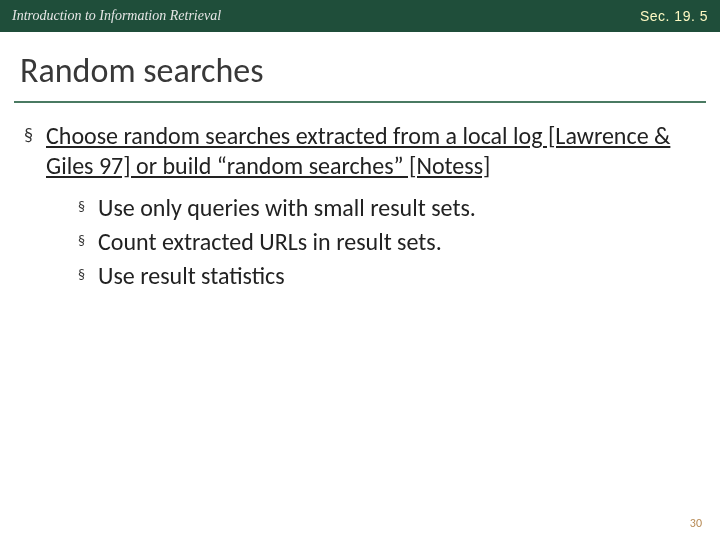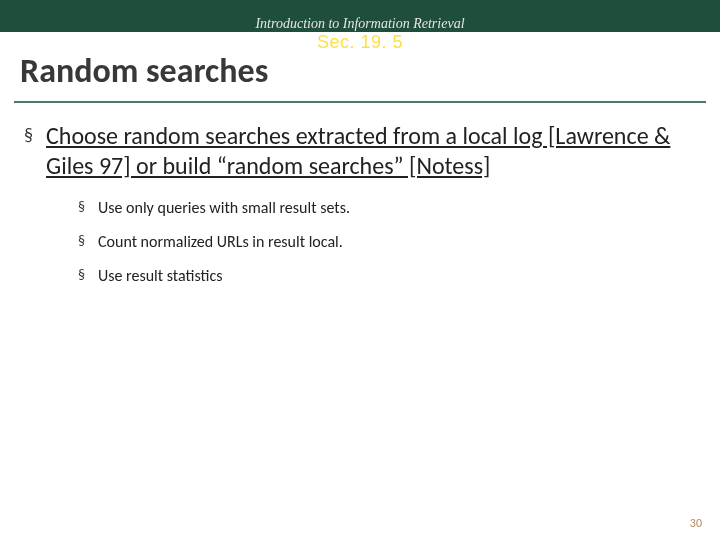--- a/index.html
+++ b/index.html
@@ -1,30 +1,30 @@
 <!DOCTYPE html>
 <html><head>
 <meta charset="utf-8">
 <style>
   * { margin: 0; padding: 0; box-sizing: border-box; }
   html, body { width: 720px; height: 540px; font-family: Calibri, Arial, sans-serif; background: #fff; }
   .slide { width: 720px; height: 540px; position: relative; background: #fff; overflow: hidden; }
-  .topbar { width: 100%; height: 26px; background: #1f4e3a; display: flex; align-items: center; justify-content: space-between; padding: 16px 12px; flex-direction: column; }
+  .topbar { width: 100%; height: 26px; background: #1f4e3a; display: flex; align-items: center; justify-content: space-between; padding: 16px 12px; }
   .topbar-left { color: #e6e6e6; font-style: italic; font-size: 14px; font-family: Georgia, 'Times New Roman', serif; }
-  .topbar-right { color: #fde047; font-size: 18px; font-family: Verdana, Arial, sans-serif; letter-spacing: 0.5px; }
-  .title { font-size: 34px; color: #383838; padding: 18px 20px 6px 20px; font-weight: 700; }
+  .topbar-right { color: #fef9c3; font-size: 14px; font-family: Verdana, Arial, sans-serif; letter-spacing: 0.5px; }
+  .title { font-size: 34px; color: #383838; padding: 18px 20px 6px 20px; font-weight: 400; }
   .rule { height: 2px; background: #4a7a62; margin: 4px 14px 18px 14px; }
   .content { padding: 0 24px 0 24px; color: #222; }
   .l1 { display: flex; margin-bottom: 14px; }
   .l1 .bullet { width: 22px; flex-shrink: 0; font-size: 18px; line-height: 28px; color: #333; }
   .l1 .text { font-size: 24px; line-height: 30px; text-decoration: underline; }
   .l2list { padding-left: 54px; }
   .l2 { display: flex; margin-bottom: 8px; }
   .l2 .bullet { width: 20px; flex-shrink: 0; font-size: 14px; line-height: 24px; color: #333; }
-  .l2 .text { font-size: 16px; line-height: 26px; }
+  .l2 .text { font-size: 24px; line-height: 26px; }
   .pagenum { position: absolute; right: 18px; bottom: 10px; font-size: 12px; color: #b78a55; }
 </style>
 </head>
 <body>
 
 <div class="slide">
   <div class="topbar">
     <div class="topbar-left">Introduction to Information Retrieval</div>
     <div class="topbar-right">Sec. 19. 5</div>
   </div>
@@ -37,21 +37,21 @@
       <div class="bullet">§</div>
       <div class="text">Choose random searches extracted from a local log [Lawrence &amp; Giles 97] or build “random searches” [Notess]</div>
     </div>
     <div class="l2list">
       <div class="l2">
         <div class="bullet">§</div>
         <div class="text">Use only queries with small result sets.</div>
       </div>
       <div class="l2">
         <div class="bullet">§</div>
-        <div class="text">Count normalized URLs in result local.</div>
+        <div class="text">Count extracted URLs in result sets.</div>
       </div>
       <div class="l2">
         <div class="bullet">§</div>
         <div class="text">Use result statistics</div>
       </div>
     </div>
   </div>
 
   <div class="pagenum">30</div>
 </div>

